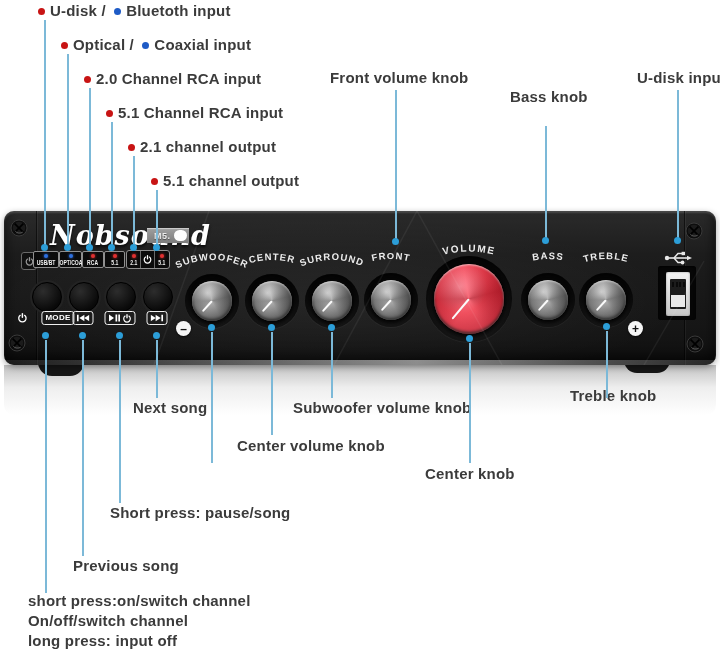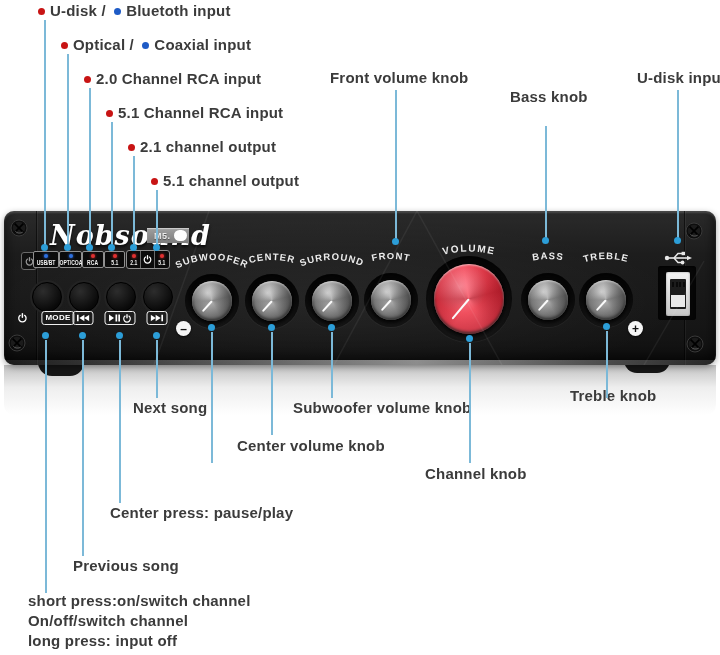--- a/index.html
+++ b/index.html
@@ -406,23 +406,23 @@
       </div>
     </div>
 
     <div class="bottom-strip"></div>
   </div>
 
   <div class="co" style="left:133px;top:399px"><span>Next song</span></div>
   <div class="co" style="left:293px;top:399px"><span>Subwoofer volume knob</span></div>
   <div class="co" style="left:570px;top:387px"><span>Treble knob</span></div>
   <div class="co" style="left:237px;top:437px"><span>Center volume knob</span></div>
-  <div class="co" style="left:425px;top:465px"><span>Channel knob</span></div>
+  <div class="co" style="left:425px;top:465px"><span>Center knob</span></div>
   <div class="co" style="left:110px;top:503px">
-    <div class="ln">Center press: pause/play</div>
+    <div class="ln">Short press: pause/song</div>
   </div>
   <div class="co" style="left:73px;top:557px"><span>Previous song</span></div>
   <div class="co" style="left:28px;top:591px">
     <div class="ln">short press:on/switch channel</div>
     <div class="ln">On/off/switch channel</div>
     <div class="ln">long press: input off</div>
   </div>
 
 </div>
 

